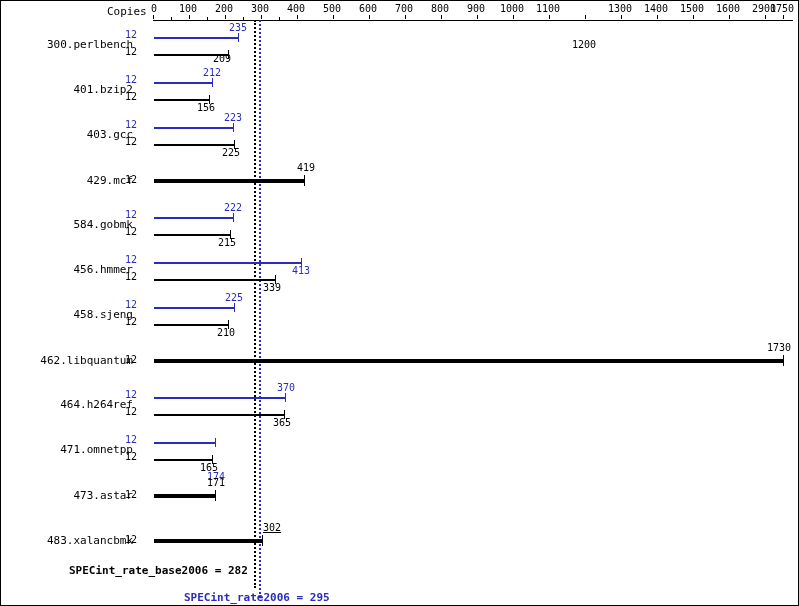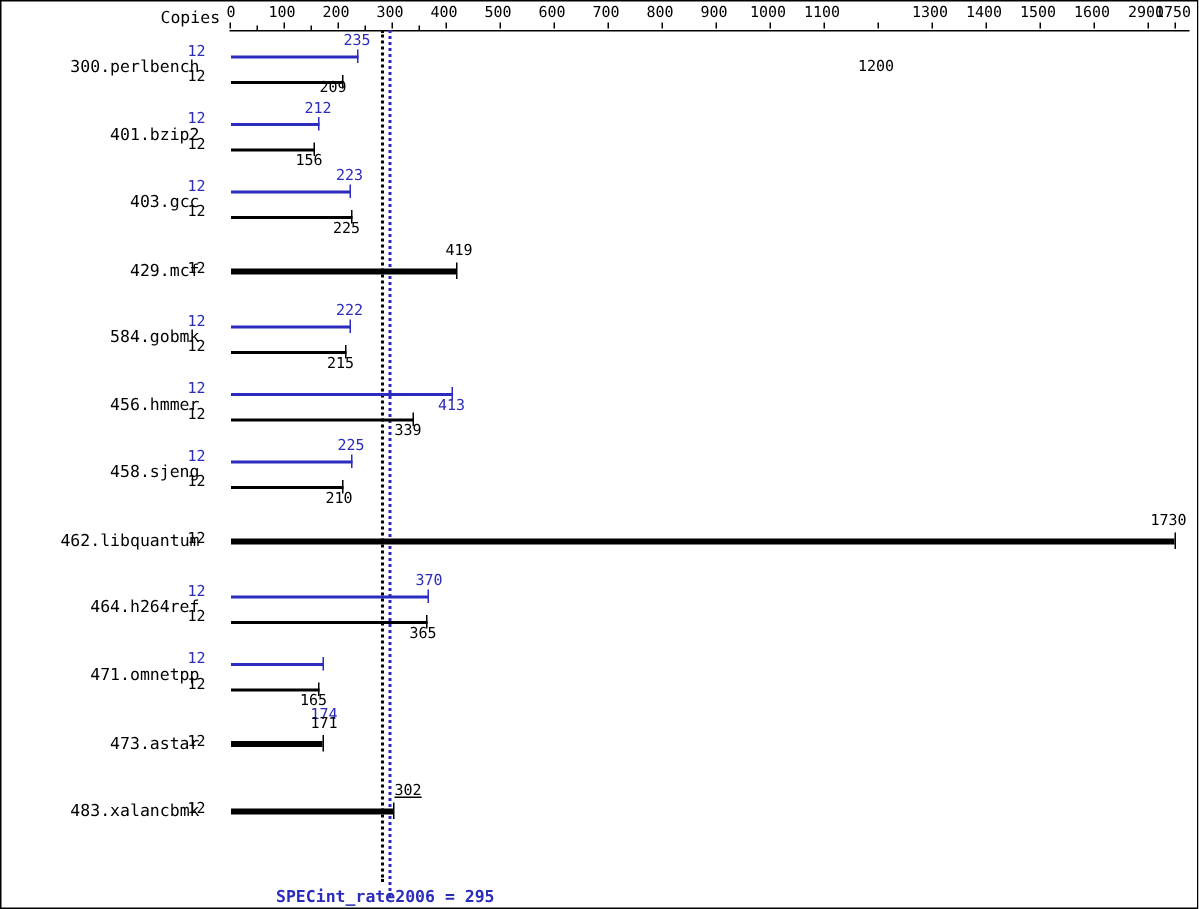--- a/index.html
+++ b/index.html
@@ -177,15 +177,16 @@
   <div class="abs bar-thick" style="left:153px;top:493px;width:61px;"></div>
   <div class="abs cap" style="left:214px;top:489px;height:11px;"></div>
   <div class="abs lbl-black" style="left:206px;top:476px;">171</div>
 
   <div class="abs rowlabel" style="left:0px;top:533px;width:132px;">483.xalancbmk</div>
   <div class="abs lbl-black" style="left:124px;top:533px;">12</div>
   <div class="abs bar-thick" style="left:153px;top:538px;width:108px;"></div>
   <div class="abs cap" style="left:261px;top:534px;height:11px;"></div>
   <div class="abs lbl-black" style="left:262px;top:521px;text-decoration:underline;">302</div>
 
+  <div class="abs footer-base" style="left:68px;top:563px;">SPECint_rate_base2006 = 282</div>
   <div class="abs footer-peak" style="left:183px;top:590px;">SPECint_rate2006 = 295</div>
 
 </div>
 
 </body></html>

